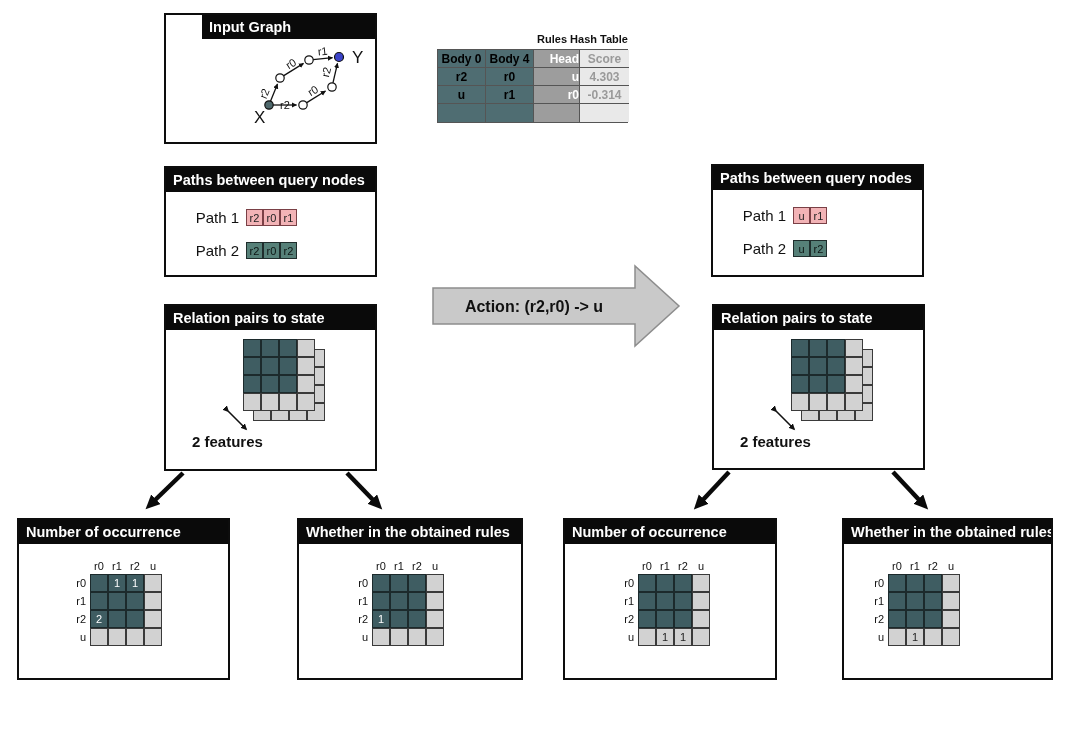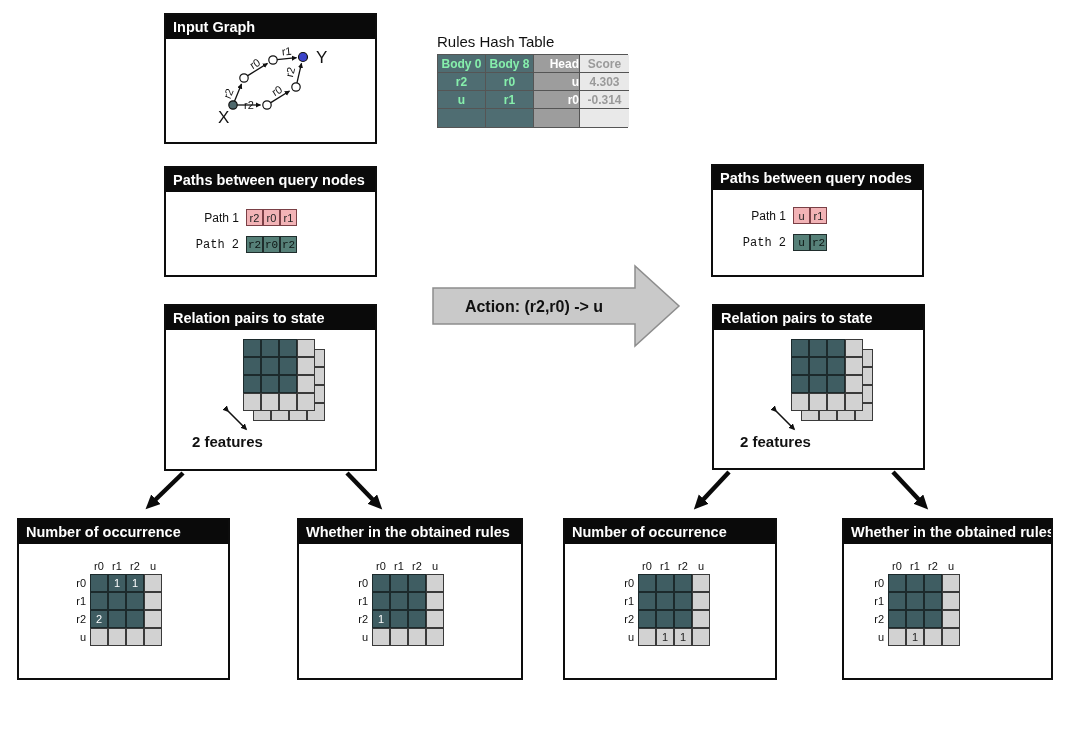--- a/index.html
+++ b/index.html
@@ -6,49 +6,49 @@
   .canvas{position:relative;width:1080px;height:753px;background:#fff;overflow:hidden;
           font-family:"Liberation Sans",sans-serif;color:#111;}
 
   
   .panel{position:absolute;background:#fff;border:2px solid #0d0d0d;box-sizing:border-box;}
   .panel-title{background:#0a0a0a;color:#fff;font-weight:bold;font-size:14.5px;
                line-height:24px;height:24px;padding:0 7px;white-space:nowrap;overflow:hidden;}
   .panel-body{position:relative;width:100%;}
 
   
-  #input-graph   {left:164px;top:13px;width:213px;height:131px;}
+  #input-graph   {left:164px;top:13px;width:213px;height:131px;padding-left:36px;}
   #paths-before  {left:164px;top:166px;width:213px;height:111px;}
   #paths-after   {left:711px;top:164px;width:213px;height:113px;}
   #state-before  {left:164px;top:304px;width:213px;height:167px;}
   #state-after   {left:712px;top:304px;width:213px;height:166px;}
   #occ-before    {left:17px; top:518px;width:213px;height:162px;}
   #rules-before  {left:297px;top:518px;width:226px;height:162px;}
   #occ-after     {left:563px;top:518px;width:214px;height:162px;}
   #rules-after   {left:842px;top:518px;width:211px;height:162px;}
 
   
   #rules-table-block{position:absolute;left:437px;top:33px;width:191px;}
-  .rht-title{font-weight:normal;font-size:15px;text-align:left;margin-bottom:4px;}
+  .rht-title{font-weight:bold;font-size:11px;text-align:right;margin-bottom:4px;}
   .rht-grid{display:grid;grid-template-columns:48px 48px 46px 49px;
             border:1px solid #555;box-sizing:border-box;}
   .rht-cell{height:18px;line-height:18px;text-align:center;font-size:12px;font-weight:bold;
             border-right:1px solid #555;border-bottom:1px solid #555;box-sizing:border-box;
             overflow:hidden;}
   .rht-cell:nth-child(4n){border-right:none;}
   .rht-cell:nth-last-child(-n+4){border-bottom:none;}
-  .rht-body {background:var(--teal-table,#4f6d72);color:#86efac;}
+  .rht-body {background:var(--teal-table,#4f6d72);color:#000000;}
   .rht-head {background:var(--head-gray,#9d9d9d);color:#fff;text-align:right;}
   .rht-score{background:var(--score-bg,#e9e9e9);color:#9a9a9a;}
 
   
   .path-row{display:flex;align-items:center;margin-left:21px;}
   .path-row.first{margin-top:17px;}
-  .path-row.second{margin-top:10px;font-family:Liberation Mono, monospace;}
-  .path-label{width:52px;font-size:12px;text-align:right;margin-right:7px;white-space:nowrap;}
+  .path-row.second{margin-top:16px;}
+  .path-label{width:52px;font-size:15px;text-align:right;margin-right:7px;white-space:nowrap;}
   .path-cells{display:flex;}
   .pcell{width:17px;height:17px;box-sizing:border-box;font-size:11px;line-height:16px;
          text-align:center;}
   .pcell.pink{background:var(--pink,#f2b3b6);border:1px solid #7a4046;color:#222;}
   .pcell.teal{background:var(--teal-path,#568078);border:1px solid #1f2d2c;color:#0d1413;}
 
   
   .lay{position:absolute;display:grid;grid-template-columns:repeat(4,18px);}
   .lay .mcell{width:18px;height:18px;box-sizing:border-box;border:1px solid #2b2b2b;}
   .lay.back {left:87px;top:19px;}
@@ -138,21 +138,21 @@
 
       <text class="node-label" x="52" y="84">X</text>
       <text class="node-label" x="150" y="24">Y</text>
     </svg>
   </section>
 
   <div id="rules-table-block">
     <div class="rht-title">Rules Hash Table</div>
     <div class="rht-grid" id="rht-grid">
         <div class="rht-cell rht-body">Body 0</div>
-        <div class="rht-cell rht-body">Body 8</div>
+        <div class="rht-cell rht-body">Body 4</div>
         <div class="rht-cell rht-head">Head</div>
         <div class="rht-cell rht-score">Score</div>
         <div class="rht-cell rht-body">r2</div>
         <div class="rht-cell rht-body">r0</div>
         <div class="rht-cell rht-head">u</div>
         <div class="rht-cell rht-score">4.303</div>
         <div class="rht-cell rht-body">u</div>
         <div class="rht-cell rht-body">r1</div>
         <div class="rht-cell rht-head">r0</div>
         <div class="rht-cell rht-score">-0.314</div>

